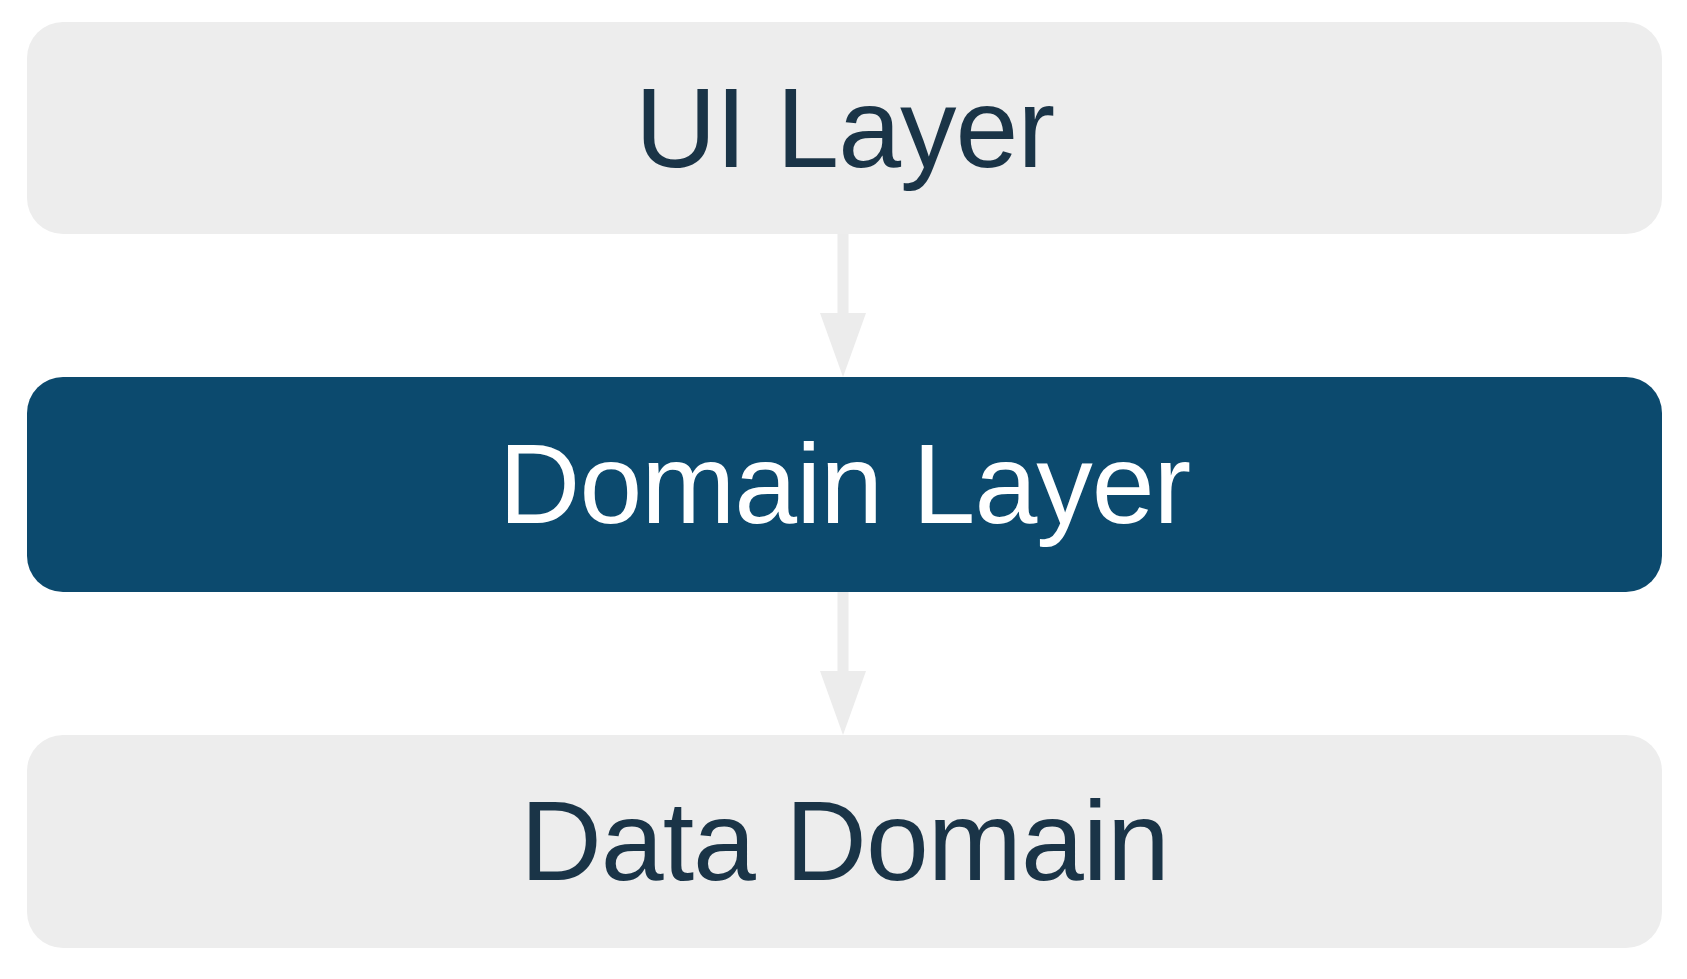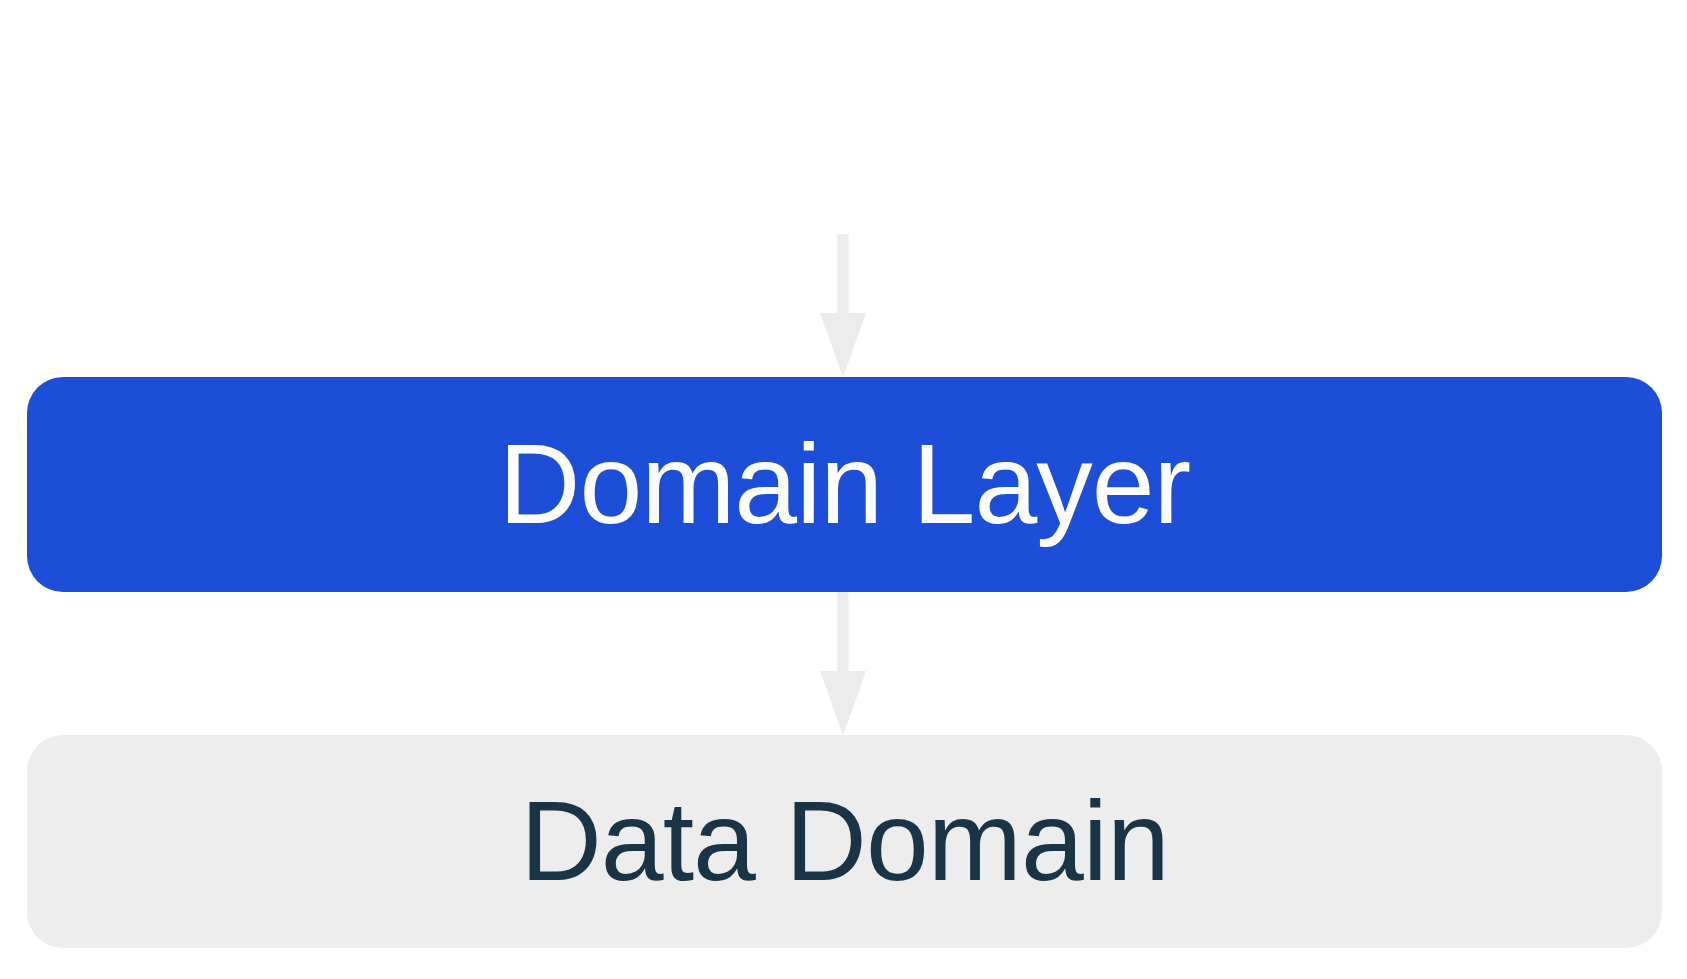--- a/index.html
+++ b/index.html
@@ -41,27 +41,30 @@
     height: 143px;
   }
   .arrow-1 { top: 234px; }
   .arrow-2 { top: 592px; }
 </style>
 </head>
 <body>
 
 <div class="canvas">
 
+  <div class="layer-box box-1" style="background-color: rgb(237, 237, 237);">
+    <span class="layer-label" style="color: rgb(26, 52, 71);">UI Layer</span>
+  </div>
 
   <svg class="arrow arrow-1" viewBox="0 0 46 143" aria-hidden="true">
     <rect x="17.5" y="0" width="11" height="81" fill="#ececec"></rect>
     <polygon points="0,79 46,79 23,143" fill="#ececec"></polygon>
   </svg>
 
-  <div class="layer-box box-2" style="background-color: #1d4ed8;">
+  <div class="layer-box box-2" style="background-color: #0c4a6e;">
     <span class="layer-label" style="color: rgb(255, 255, 255);">Domain Layer</span>
   </div>
 
   <svg class="arrow arrow-2" viewBox="0 0 46 143" aria-hidden="true">
     <rect x="17.5" y="0" width="11" height="81" fill="#ececec"></rect>
     <polygon points="0,79 46,79 23,143" fill="#ececec"></polygon>
   </svg>
 
   <div class="layer-box box-3" style="background-color: rgb(237, 237, 237);">
     <span class="layer-label" style="color: rgb(26, 52, 71);">Data Domain</span>

